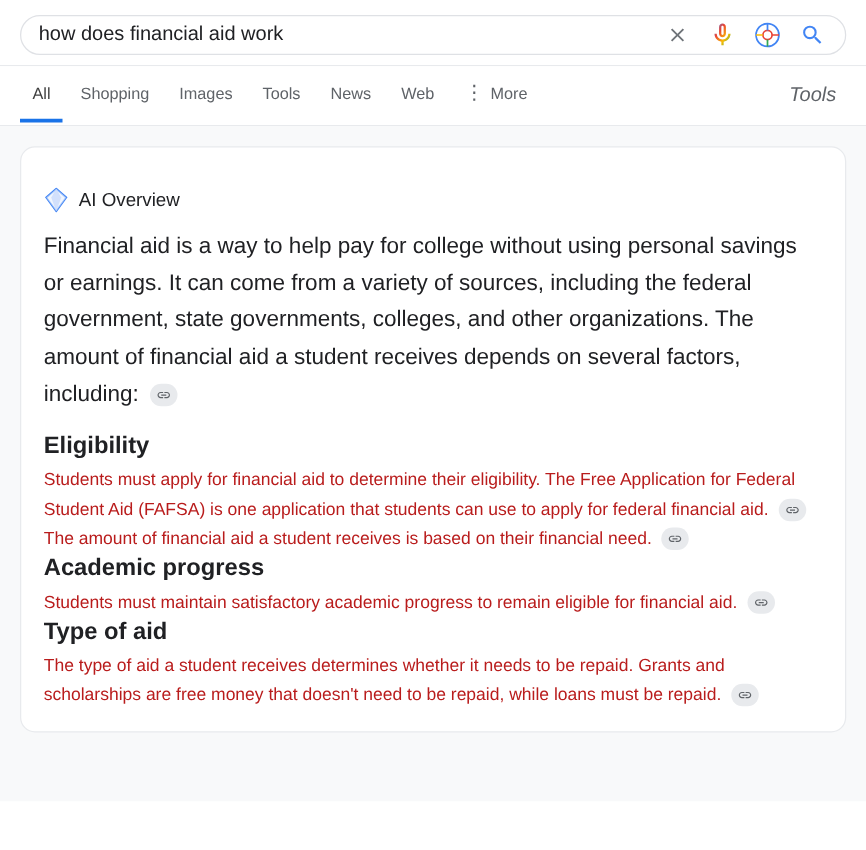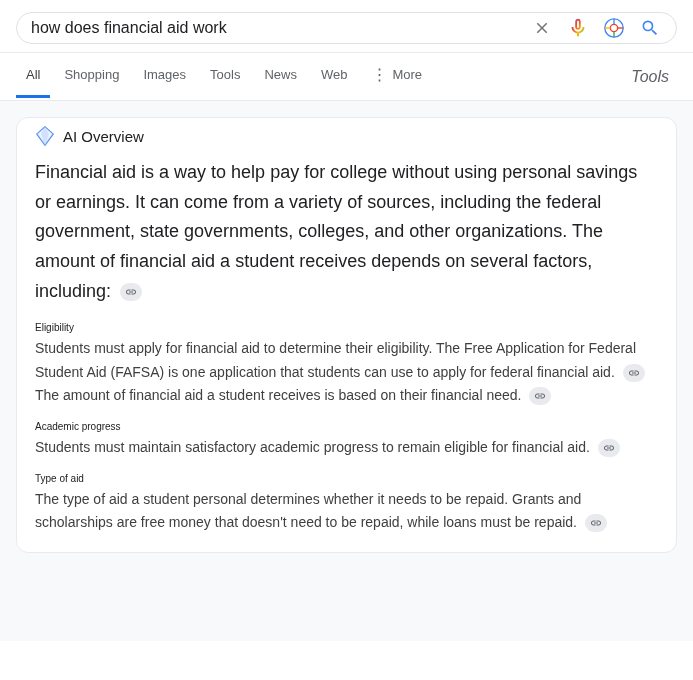--- a/index.html
+++ b/index.html
@@ -95,21 +95,21 @@
     .main-content {
       padding: 16px 16px 20px 16px;
       background: #f8f9fa;
       min-height: 540px;
     }
 
     
     .ai-overview-container {
       background: #fff;
       border-radius: 12px;
-      padding: 8px 18px 18px 18px;
+      padding: 32px 18px 18px 18px;
       border: 1px solid #e8eaed;
     }
 
     .ai-overview-header {
       display: flex;
       align-items: center;
       gap: 8px;
       margin-bottom: 12px;
     }
 
@@ -146,31 +146,31 @@
       margin-left: 4px;
       vertical-align: middle;
     }
     .link-chip svg {
       width: 12px;
       height: 12px;
       fill: #5f6368;
     }
 
     .section-title {
-      font-size: 10px;
-      font-weight: 400;
+      font-size: 19px;
+      font-weight: 700;
       color: #202124;
       margin-bottom: 4px;
-      margin-top: 14px;
+      margin-top: 2px;
     }
 
     .section-body {
       font-size: 14px;
       line-height: 1.65;
-      color: #404040;
+      color: #b91c1c;
     }
   </style>
 </head>
 <body>
 
 <div class="search-bar-container">
   <div class="search-bar">
     <span class="search-input-text">how does financial aid work</span>
     <div class="search-icons">
       <span class="icon-btn">
@@ -278,21 +278,21 @@
           <svg viewBox="0 0 24 24">
               <path d="M3.9 12c0-1.71 1.39-3.1 3.1-3.1h4V7H7c-2.76 0-5 2.24-5 5s2.24 5 5 5h4v-1.9H7c-1.71 0-3.1-1.39-3.1-3.1zM8 13h8v-2H8v2zm9-6h-4v1.9h4c1.71 0 3.1 1.39 3.1 3.1s-1.39 3.1-3.1 3.1h-4V17h4c2.76 0 5-2.24 5-5s-2.24-5-5-5z"></path>
             </svg>
         </span>
       </div>
     </div>
 
     <div>
       <div class="section-title">Type of aid</div>
       <div class="section-body">
-        <span>The type of aid a student personal determines whether it needs to be repaid. Grants and scholarships are free money that doesn't need to be repaid, while loans must be repaid.</span>
+        <span>The type of aid a student receives determines whether it needs to be repaid. Grants and scholarships are free money that doesn't need to be repaid, while loans must be repaid.</span>
         <span class="link-chip">
           <svg viewBox="0 0 24 24">
               <path d="M3.9 12c0-1.71 1.39-3.1 3.1-3.1h4V7H7c-2.76 0-5 2.24-5 5s2.24 5 5 5h4v-1.9H7c-1.71 0-3.1-1.39-3.1-3.1zM8 13h8v-2H8v2zm9-6h-4v1.9h4c1.71 0 3.1 1.39 3.1 3.1s-1.39 3.1-3.1 3.1h-4V17h4c2.76 0 5-2.24 5-5s-2.24-5-5-5z"></path>
             </svg>
         </span>
       </div>
     </div>
 
   </div>
 </div>

